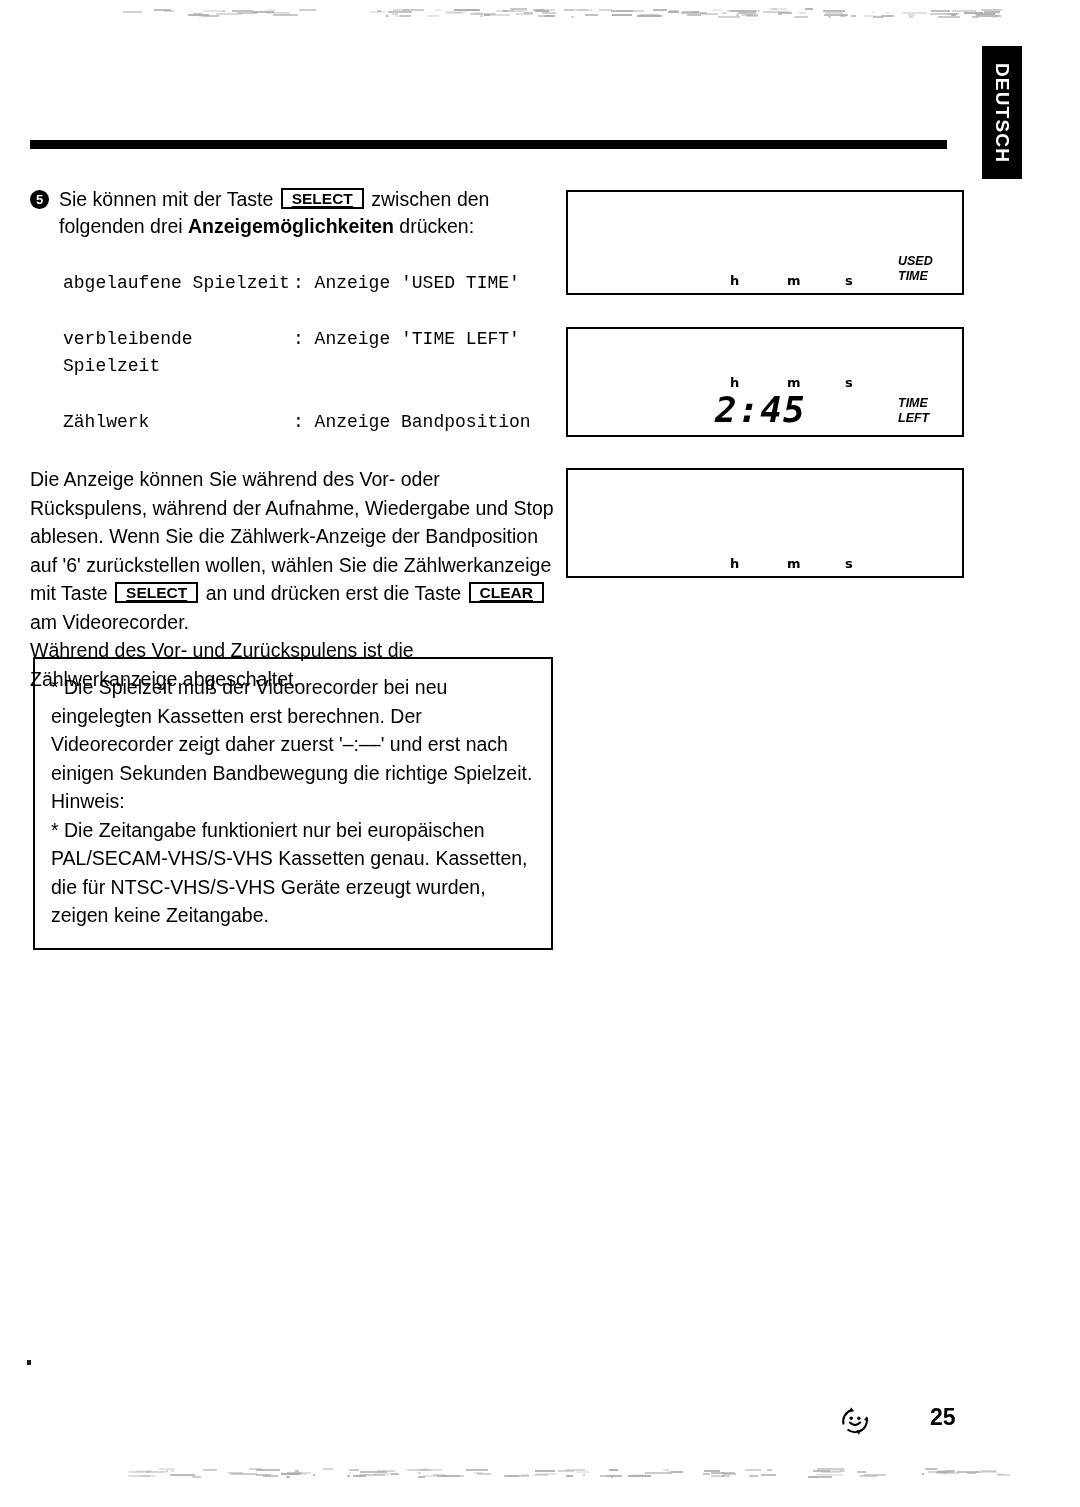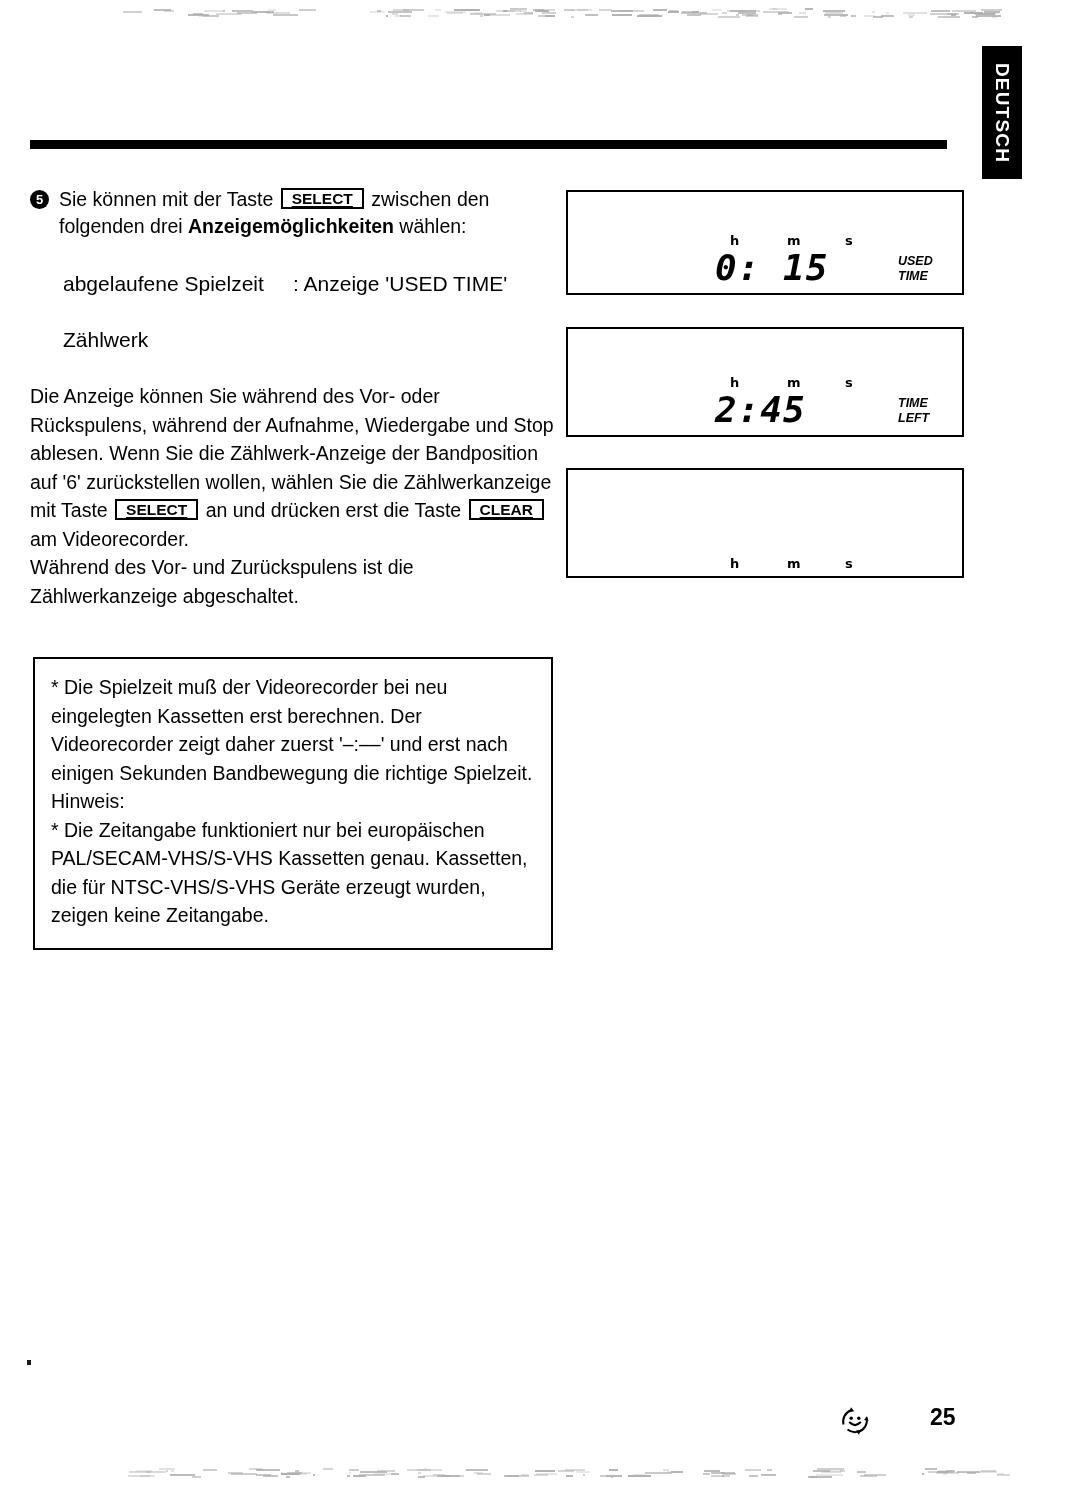--- a/index.html
+++ b/index.html
@@ -119,23 +119,24 @@
     white-space: nowrap;
   }
 
   
   #definitions {
     margin-top: 30px;
     margin-left: 33px;
   }
   .def-row {
     display: flex;
-    font-size: 21px;
+    font-size: 18px;
     line-height: 27px;
     margin-bottom: 29px;
+    font-family: Liberation Mono, monospace;
   }
   .def-term {
     flex: 0 0 230px;
   }
   .def-desc {
     flex: 1 1 auto;
   }
 
   
   #body-paragraph {
@@ -395,31 +396,36 @@
 
   <div id="left-col">
 
     <div class="step-block">
       <div class="step-bullet">5</div>
       <div class="step-text">
         <span>Sie können mit der Taste</span>
         <span class="keycap">SELECT</span>
         <span>zwischen den folgenden drei</span>
         <b>Anzeigemöglichkeiten</b>
-        <span>wählen:</span>
+        <span>drücken:</span>
       </div>
     </div>
 
     <div id="definitions">
       <div class="def-row">
         <div class="def-term">abgelaufene Spielzeit</div>
         <div class="def-desc">: Anzeige 'USED TIME'</div>
       </div>
       <div class="def-row">
+        <div class="def-term">verbleibende Spielzeit</div>
+        <div class="def-desc">: Anzeige  'TIME LEFT'</div>
+      </div>
+      <div class="def-row">
         <div class="def-term">Zählwerk</div>
+        <div class="def-desc">: Anzeige Bandposition</div>
       </div>
     </div>
 
     <div id="body-paragraph">
       <p>
         <span>Die Anzeige können Sie während des Vor- oder Rückspulens, während der Aufnahme, Wiedergabe und Stop ablesen. Wenn Sie die Zählwerk-Anzeige der Bandposition auf '6' zurückstellen wollen, wählen Sie die Zählwerkanzeige mit Taste</span>
         <span class="keycap">SELECT</span>
         <span>an und drücken erst die Taste</span>
         <span class="keycap">CLEAR</span>
         <span>am Videorecorder.</span>
@@ -436,21 +442,20 @@
   </div>
 
   <div class="lcd-panel" id="lcd-1">
     <div class="lcd-inner">
       <div class="lcd-readout">
         <div class="unit-row">
           <span class="unit-h">h</span>
           <span class="unit-m">m</span>
           <span class="unit-s">s</span>
         </div>
-        <div class="digits">0: 15</div>
       </div>
       <div class="mode-label">USED
 TIME</div>
     </div>
   </div>
 
   <div class="lcd-panel" id="lcd-2">
     <div class="lcd-inner">
       <div class="lcd-readout">
         <div class="unit-row">

